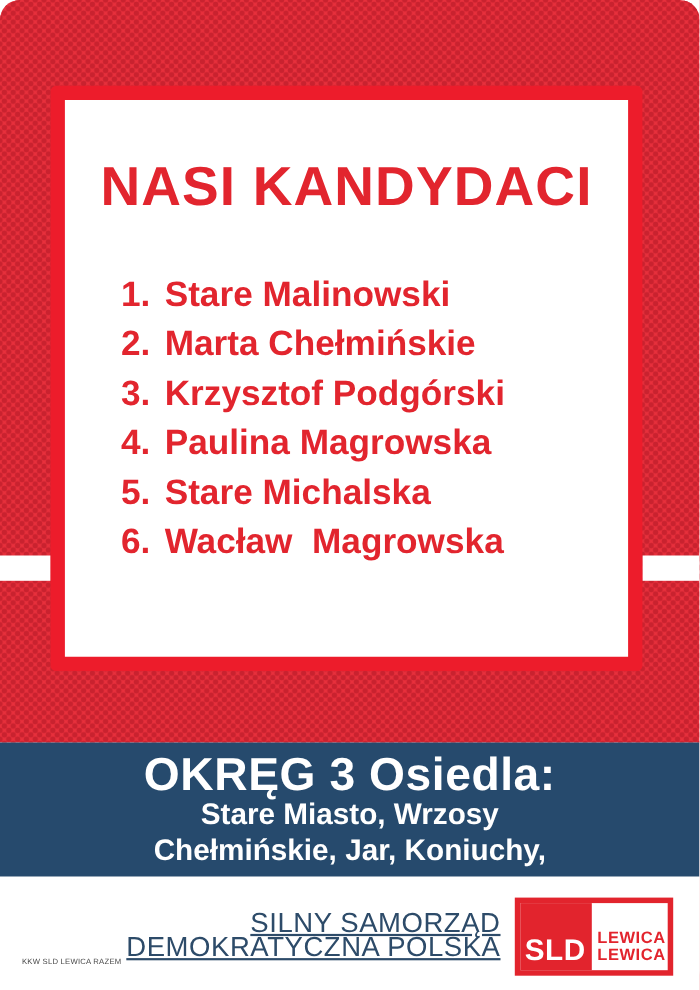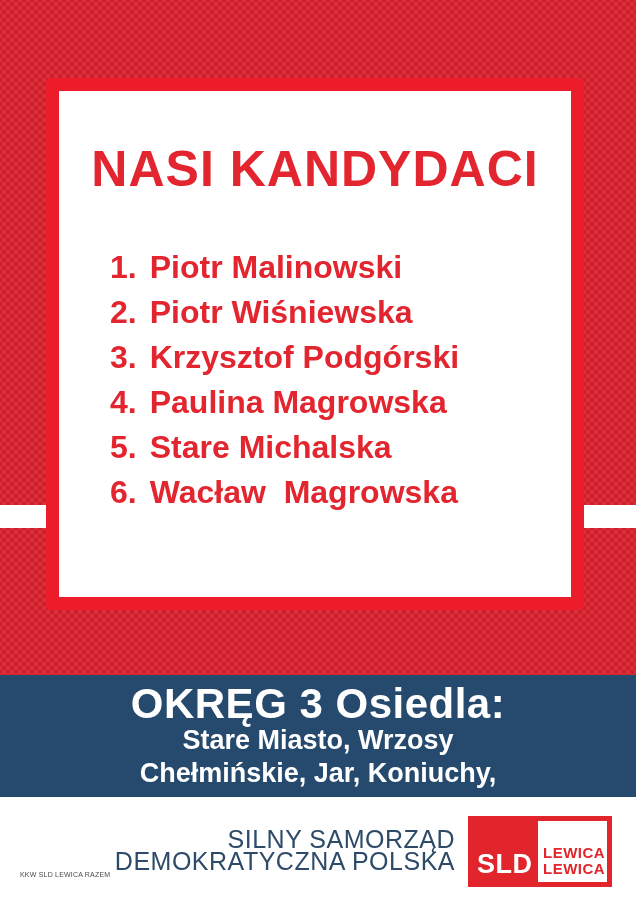--- a/index.html
+++ b/index.html
@@ -7,20 +7,21 @@
     width: 636px; height: 900px;
     background: #ffffff;
     font-family: "Liberation Sans", sans-serif;
     overflow: hidden;
   }
   .poster {
     position: relative;
     width: 636px; height: 900px;
     background: #ffffff;
     overflow: hidden;
+    border-radius: 18px;
   }
   
   .bg {
     position: absolute; left: 0; top: 0;
     width: 636px; height: 675px;
     background-color: #e8303c;
     background-image:
       radial-gradient(circle, #c9222f 2.2px, rgba(0,0,0,0) 2.9px),
       radial-gradient(circle, #c9222f 2.2px, rgba(0,0,0,0) 2.9px);
     background-size: 8px 8px;
@@ -99,20 +100,21 @@
   }
   .slogan {
     position: absolute; right: 181px; top: 31px;
     text-align: right;
     color: #2d4b69;
     font-size: 25px;
     line-height: 22px;
     font-weight: 400;
     letter-spacing: 0.5px;
     white-space: nowrap;
+    text-decoration: underline;
   }
   .logo {
     position: absolute; left: 468px; top: 19px;
     width: 144px; height: 71px;
     box-sizing: border-box;
     border: 5px solid #e2242d;
     display: flex;
     background: #ffffff;
   }
   .logo-left {
@@ -153,25 +155,25 @@
 
   <div class="bg"></div>
   <div class="notch left"></div>
   <div class="notch right"></div>
 
   <div class="card">
     <h1>NASI KANDYDACI</h1>
     <ol>
       <li>
         <span class="num">1.</span>
-        <span class="nm">Piotr Malinowski</span>
+        <span class="nm">Stare Malinowski</span>
       </li>
       <li>
         <span class="num">2.</span>
-        <span class="nm">Piotr Wiśniewska</span>
+        <span class="nm">Marta Chełmińskie</span>
       </li>
       <li>
         <span class="num">3.</span>
         <span class="nm">Krzysztof Podgórski</span>
       </li>
       <li>
         <span class="num">4.</span>
         <span class="nm">Paulina Magrowska</span>
       </li>
       <li>

